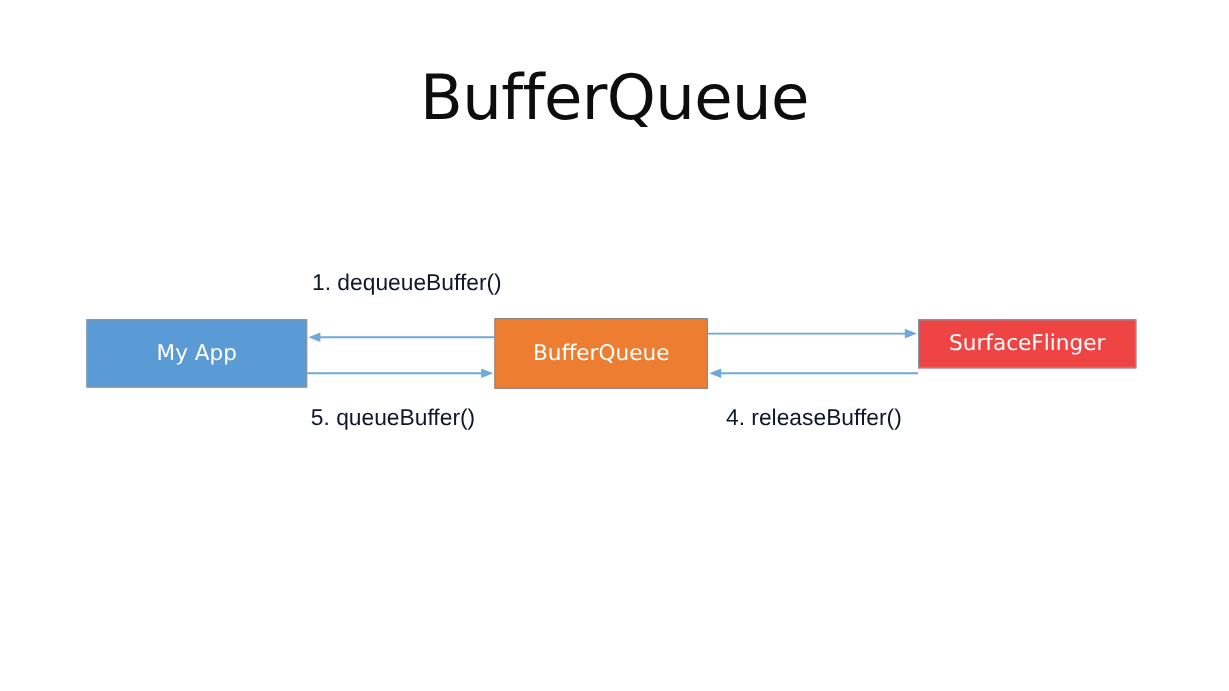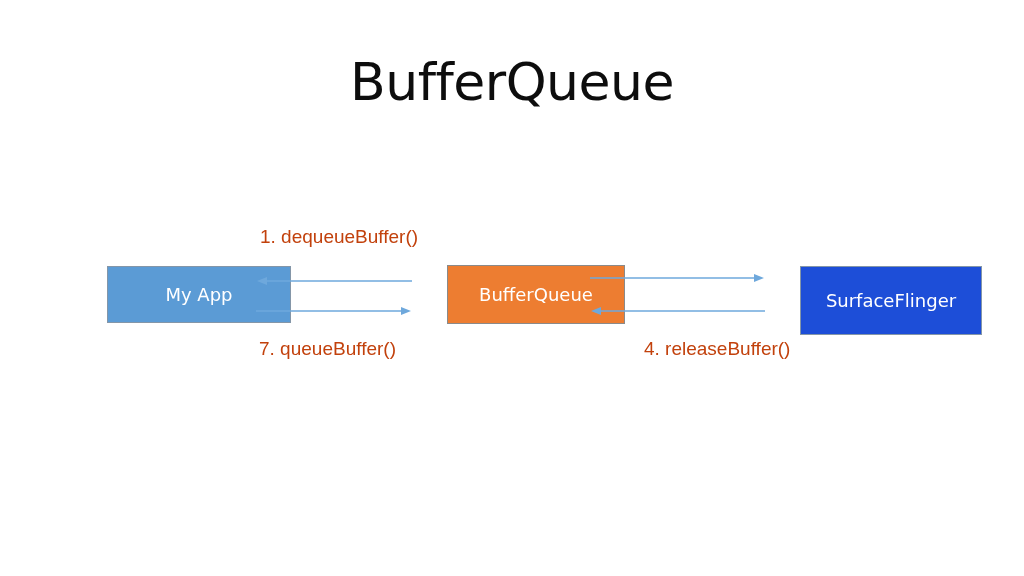--- a/index.html
+++ b/index.html
@@ -46,69 +46,68 @@
     display: flex;
     align-items: center;
     justify-content: center;
     border: 1px solid #8496a8;
     color: #ffffff;
     font-family: "DejaVu Sans", sans-serif;
     font-size: 18px;
     font-weight: 400;
     line-height: 20px;
     white-space: nowrap;
-    margin-left: 35px;
   }
   #box-myapp {
     left: 72px;
     top: 266px;
     width: 184px;
     height: 57px;
     background: #5B9BD5;
   }
   #box-bufferqueue {
     left: 412px;
     top: 265px;
     width: 178px;
     height: 59px;
     background: #ED7D31;
     border-color: #8a8a8a;
   }
   #box-surfaceflinger {
     left: 765px;
     top: 266px;
     width: 182px;
-    height: 69px;
-    background: #1d4ed8;
+    height: 41px;
+    background: #ef4444;
     border-color: #8496a8;
   }
 
   
   .arrow-svg {
     position: absolute;
     overflow: visible;
   }
   #arrow-dequeue   { left: 256px; top: 275px; width: 156px; height: 12px; }
   #arrow-queue     { left: 256px; top: 305px; width: 156px; height: 12px; }
   #arrow-acquire   { left: 590px; top: 272px; width: 175px; height: 12px; }
   #arrow-release   { left: 590px; top: 305px; width: 175px; height: 12px; }
 
   
   .arrow-label {
     position: absolute;
     font-family: "Liberation Sans", sans-serif;
     font-size: 19px;
     line-height: 22px;
-    color: #c2410c;
+    color: #0f172a;
     white-space: nowrap;
   }
   #label-dequeue  { left: 260px; top: 226px; }
   #label-queue    { left: 259px; top: 338px; }
   #label-acquire  { left: 600px; top: 229px; }
-  #label-release  { left: 605px; top: 338px; margin-left: 39px; }
+  #label-release  { left: 605px; top: 338px; }
 </style>
 </head>
 <body>
 
 <div id="slide">
 
   <div id="slide-title">BufferQueue</div>
 
   <div class="node-box" id="box-myapp">
     <span>My App</span>
@@ -137,18 +136,18 @@
     <polygon points="174,6 164,2 164,10" fill="#6EA8DC"></polygon>
   </svg>
 
   <svg class="arrow-svg" id="arrow-release" viewBox="0 0 175 12">
     <line x1="175" y1="6" x2="9" y2="6" stroke="#6EA8DC" stroke-width="1.6"></line>
     <polygon points="1,6 11,2 11,10" fill="#6EA8DC"></polygon>
   </svg>
 
   <div class="arrow-label" id="label-dequeue">1. dequeueBuffer()</div>
 
-  <div class="arrow-label" id="label-queue">7. queueBuffer()</div>
+  <div class="arrow-label" id="label-queue">5. queueBuffer()</div>
 
 
   <div class="arrow-label" id="label-release">4. releaseBuffer()</div>
 
 </div>
 
 </body></html>

